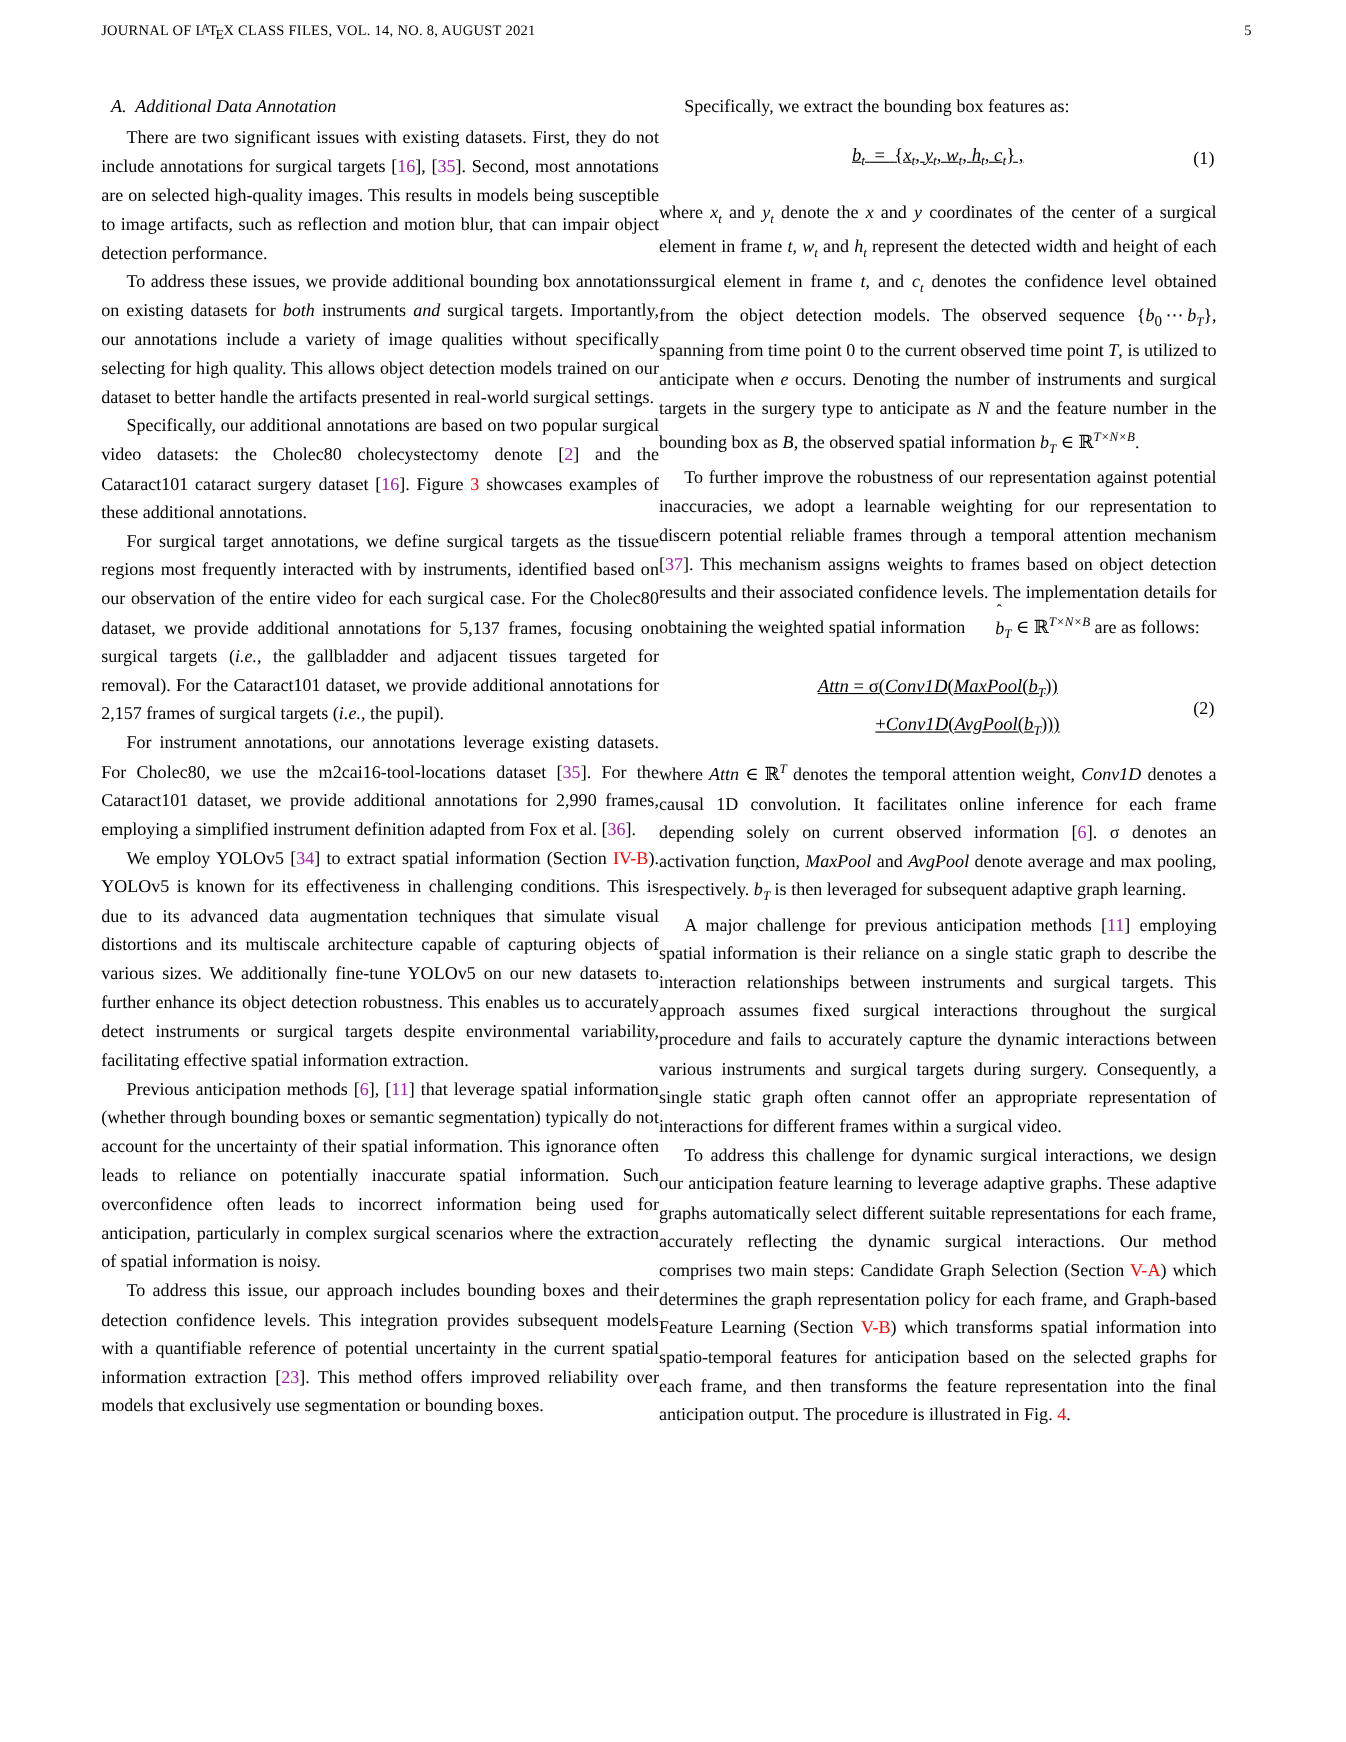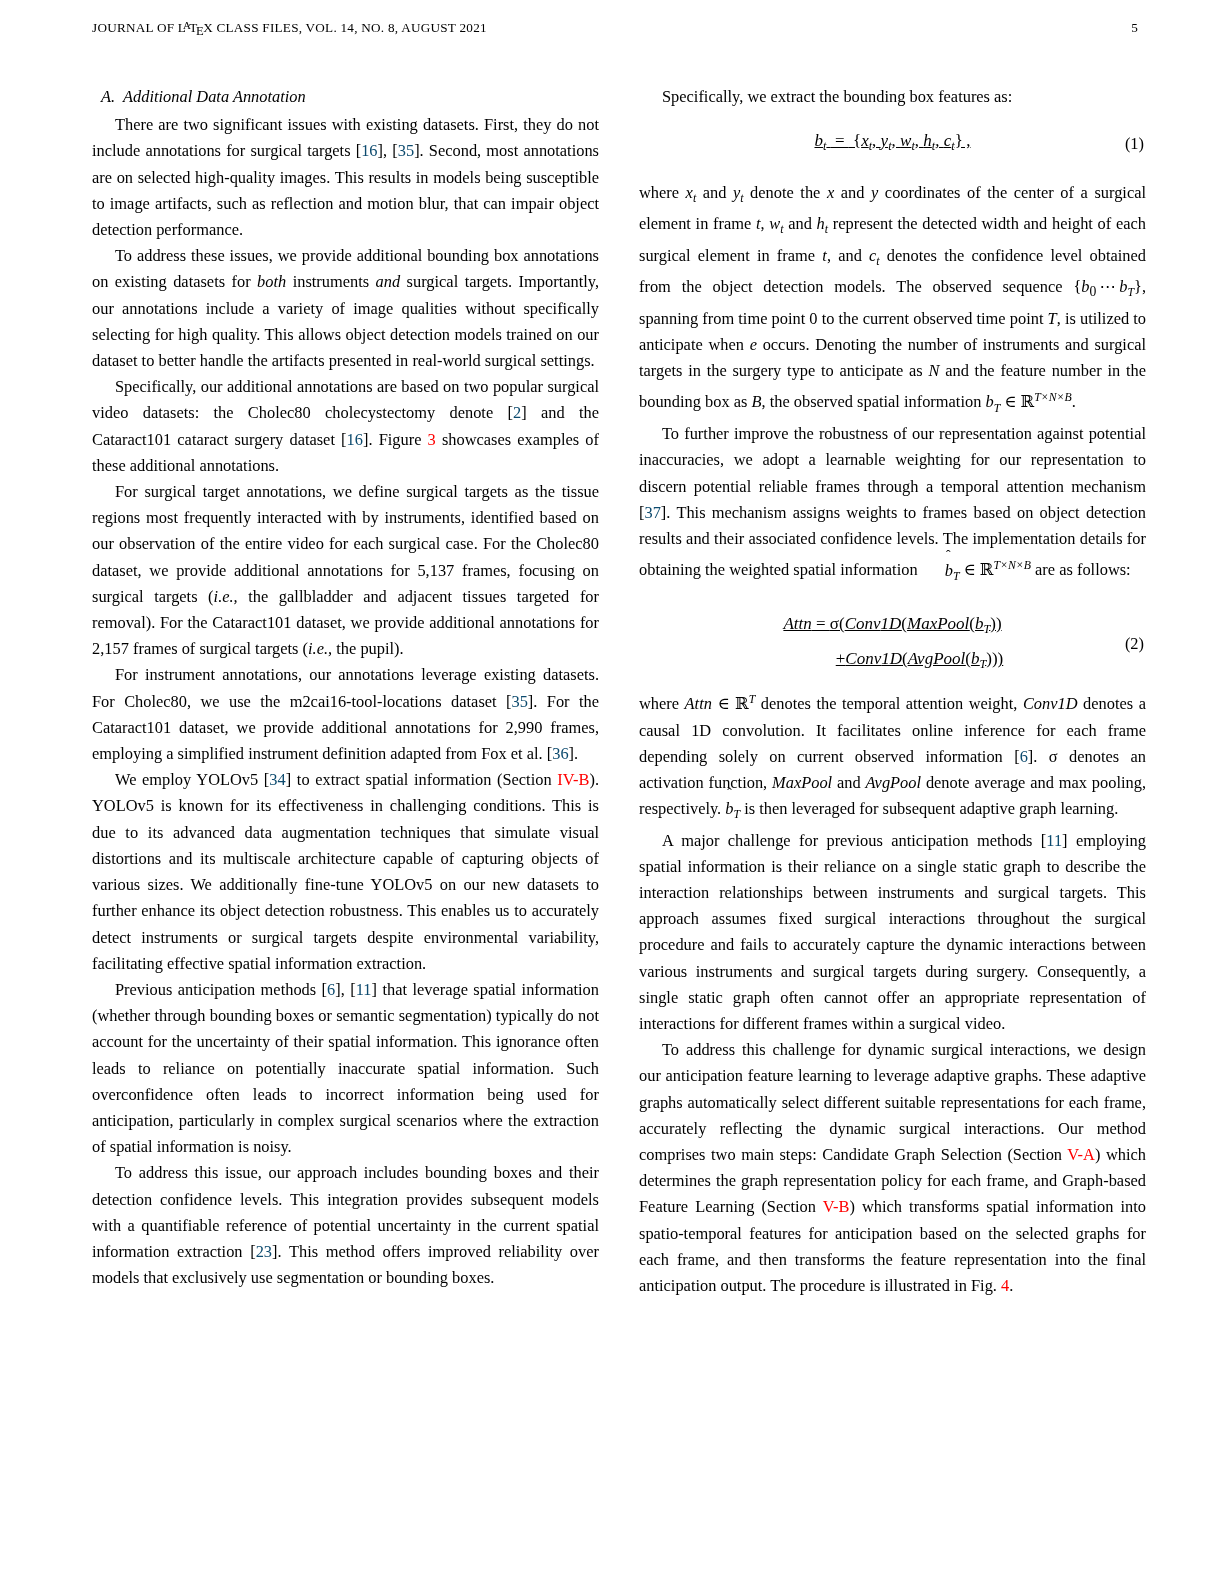--- a/index.html
+++ b/index.html
@@ -51,21 +51,20 @@
   .latex .e {
     position: relative;
     top: 0.22em;
     margin-left: -0.12em;
     margin-right: -0.07em;
     font-size: 0.96em;
   }
   
   .columns {
     display: flex;
-    gap: 40px;
     align-items: flex-start;
   }
   .col {
     width: 507px;
     flex: 0 0 507px;
   }
   p.para {
     margin: 0;
     text-align: justify;
     text-justify: inter-word;
@@ -88,21 +87,21 @@
     margin: 26px 0 8px 0;
     font-size: 15.6px;
     line-height: 26.2px;
     font-weight: normal;
     text-align: center;
     font-variant: small-caps;
     letter-spacing: 0.4px;
   }
   h2.sechead .num { font-variant: normal; }
   
-  .cite { color: #0c4a6e; }
+  .cite { color: #a21caf; }
   .ref  { color: #ff0000; }
   
   .m {
     font-family: "Liberation Serif", "DejaVu Serif", serif;
     font-style: italic;
   }
   .mr { font-style: normal; }
   sub.ms, sup.ms {
     font-style: italic;
     font-size: 0.72em;

